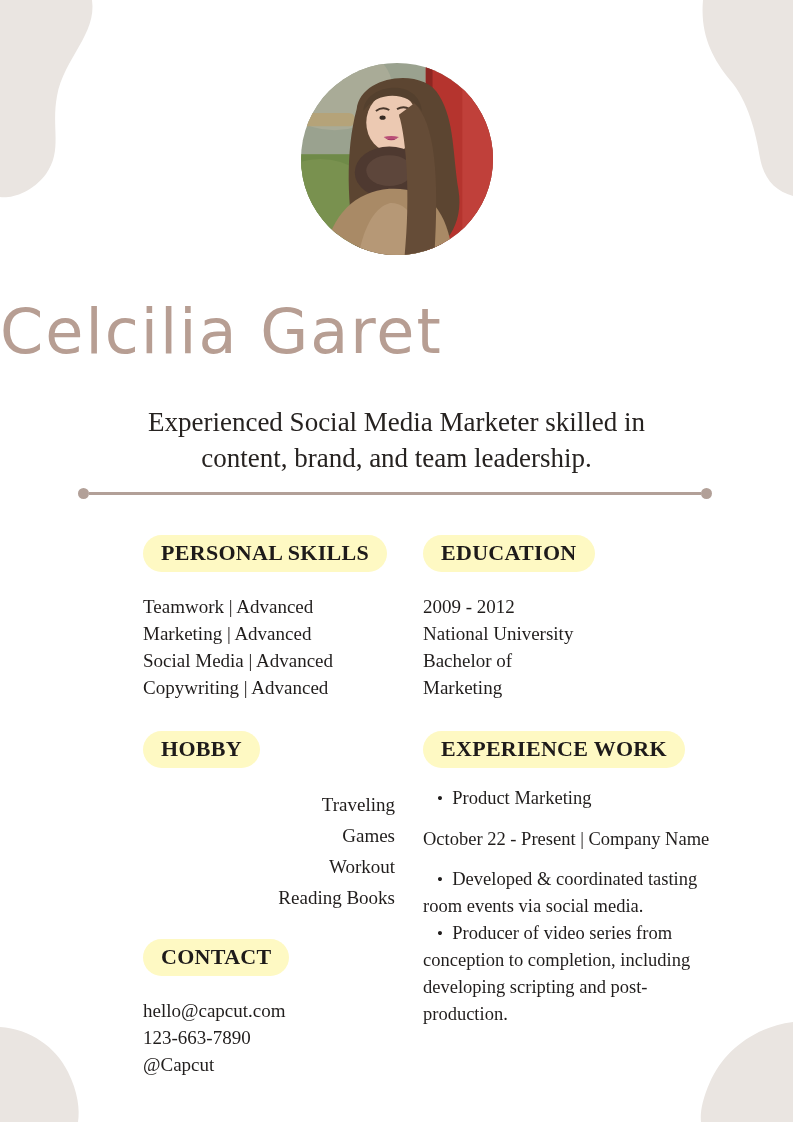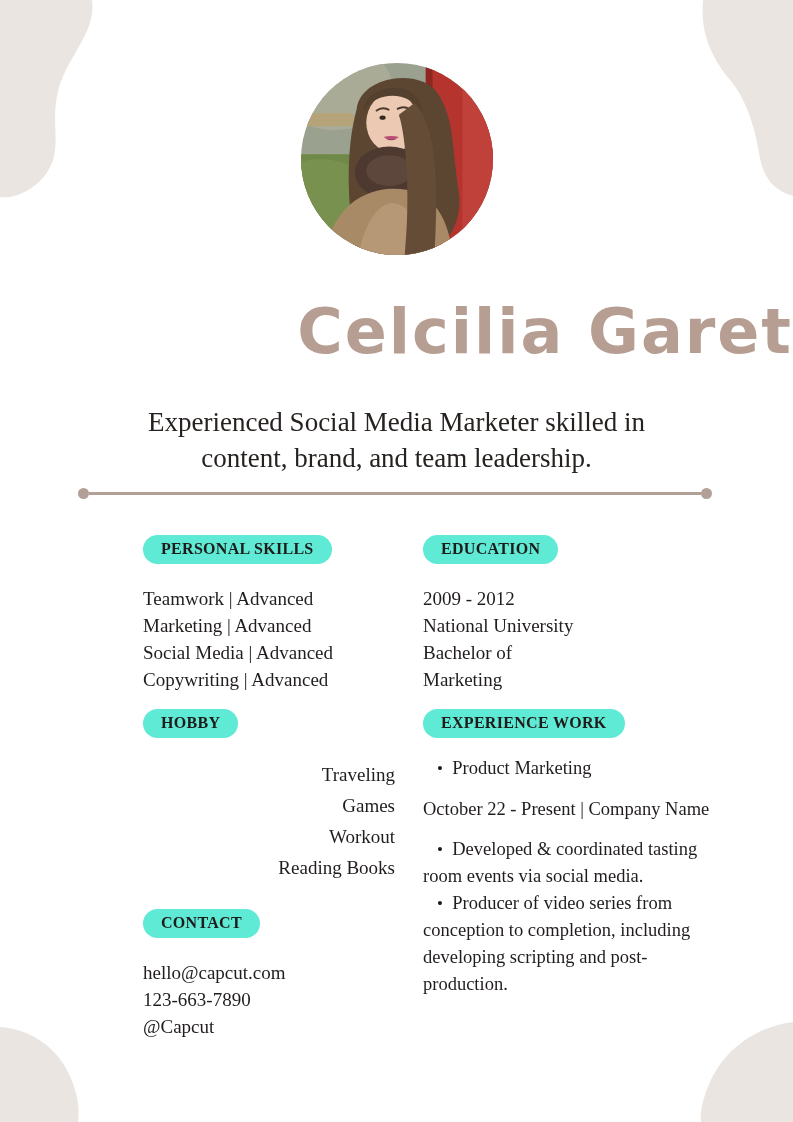--- a/index.html
+++ b/index.html
@@ -13,23 +13,23 @@
   .blob path{fill:#eae5e1;}
 
   .photo-wrap{
     position:absolute;left:301px;top:63px;width:192px;height:192px;
     border-radius:50%;overflow:hidden;
   }
   .photo-wrap svg{display:block;width:100%;height:100%;}
 
   .name{
     position:absolute;top:295px;left:0;width:100%;
-    text-align:right;
+    text-align:left;
     font-family:"DejaVu Sans", sans-serif;
-    font-weight:700;
+    font-weight:400;
     font-size:62px;
     letter-spacing:2px;
     color:#b79e93;
     white-space:nowrap;
   }
   .tagline{
     position:absolute;top:404px;left:50%;transform:translateX(-50%);
     width:570px;text-align:center;
     font-size:27px;line-height:1.35;color:#262220;
   }
@@ -38,30 +38,30 @@
     display:flex;align-items:center;
   }
   .divider .dot{width:11px;height:11px;border-radius:50%;background:#b2a098;flex:0 0 auto;}
   .divider .line{flex:1;height:3px;background:#b2a098;}
 
   .col{position:absolute;top:535px;}
   .col-left{left:143px;width:252px;}
   .col-right{left:423px;width:292px;}
 
   .pill{
-    display:inline-block;background:#5eead4;border-radius:24px;
+    display:inline-block;background:#fef9c3;border-radius:24px;
     padding:5px 18px 6px 18px;
-    font-weight:700;font-size:16px;letter-spacing:0.3px;color:#1e1b1a;
+    font-weight:700;font-size:22px;letter-spacing:0.3px;color:#1e1b1a;
     white-space:nowrap;
   }
   .list{margin-top:21px;font-size:19px;line-height:27px;}
   .list div{white-space:nowrap;}
   .list.wide{line-height:31px;text-align:right;}
   .section{margin-top:0;}
-  .section + .section{margin-top:16px;}
+  .section + .section{margin-top:30px;}
   .section.contact{margin-top:26px;}
 
   .xp-role{margin-top:19px;font-size:18.5px;line-height:23px;text-indent:14px;}
   .xp-period{margin-top:16px;font-size:18.5px;line-height:27px;white-space:nowrap;}
   .xp-bullets{margin-top:13px;font-size:18.5px;line-height:27px;}
   .xp-bullets p{margin:0;text-indent:14px;}
   .bullet-dot{font-size:17px;}
 </style>
 </head>
 <body>

